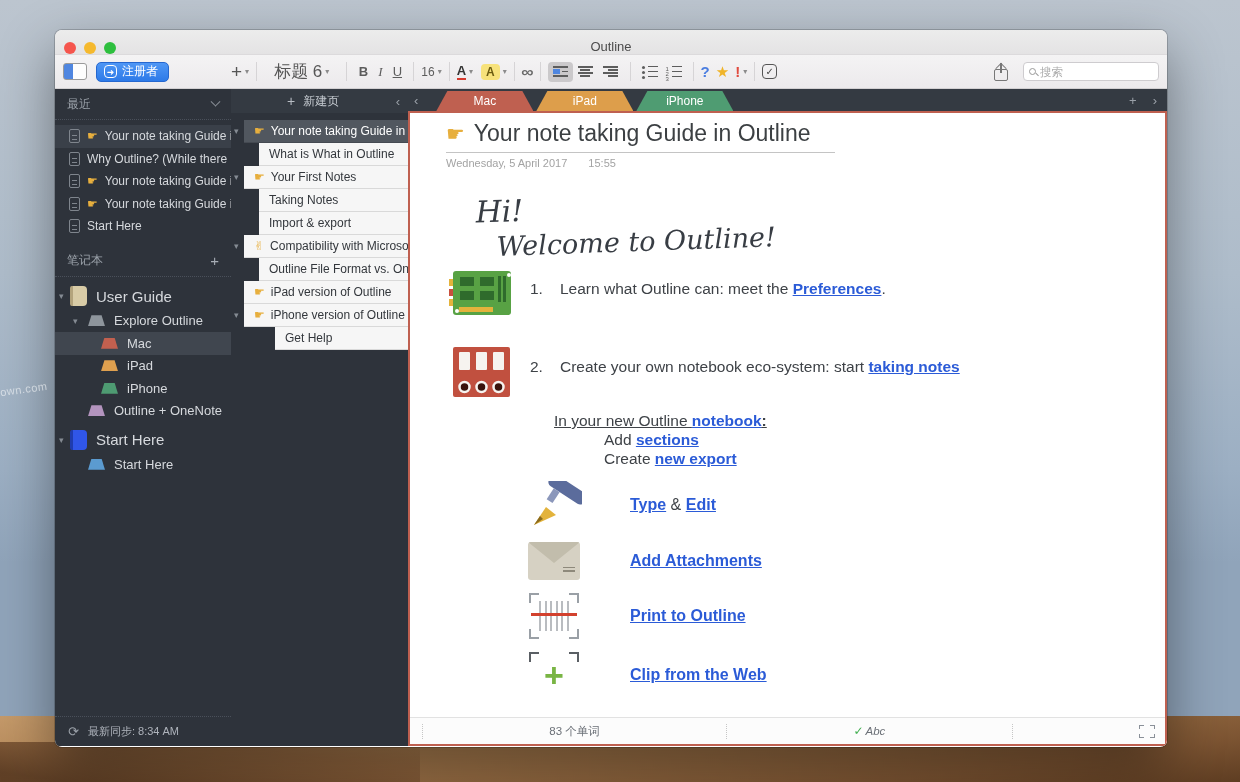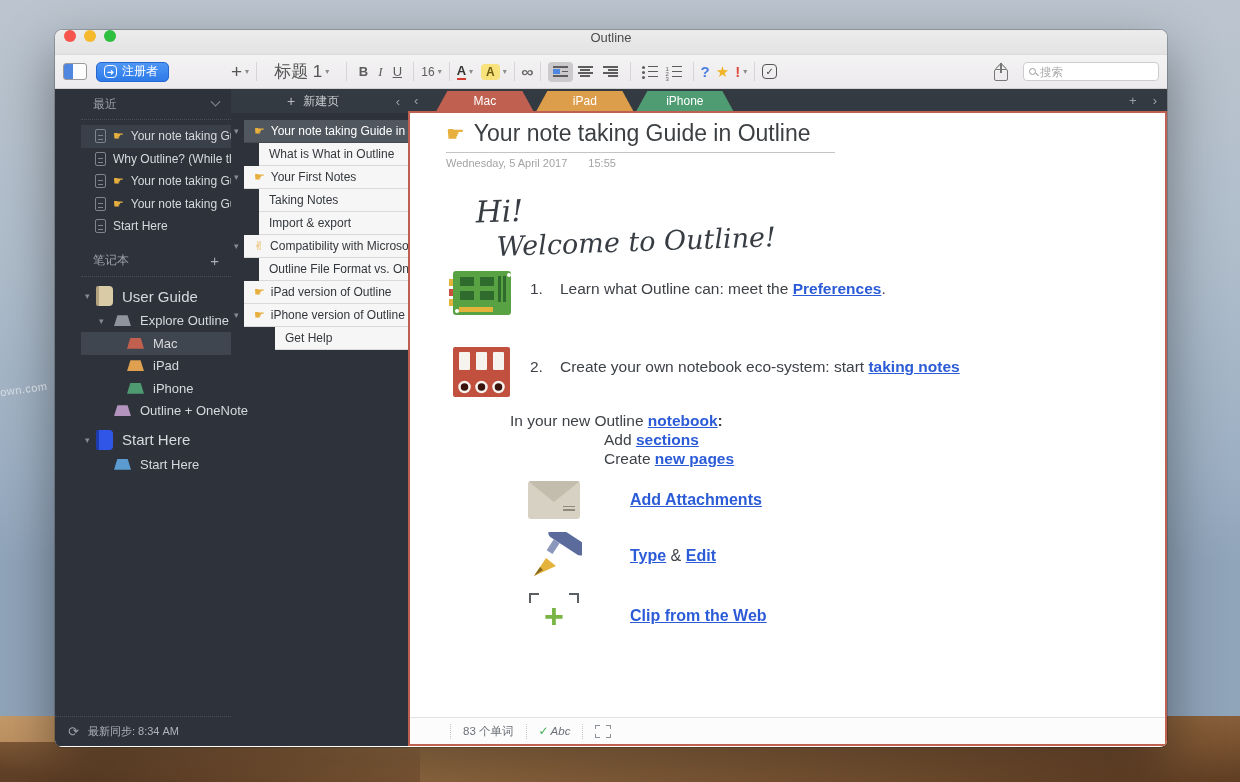--- a/index.html
+++ b/index.html
@@ -15,21 +15,21 @@
     background:linear-gradient(8deg,#4c2f1a 10%,#8a5f3a 70%,transparent 100%); opacity:.8; }
   .watermark { position:absolute; left:0px; top:383px; z-index:50;
     color:rgba(255,255,255,.55); font-size:11px; transform:rotate(-8deg); letter-spacing:.5px; }
 
   
   .window { position:absolute; left:55px; top:30px; width:1112px; height:717px;
     border-radius:7px; overflow:hidden; background:#fff;
     box-shadow:0 22px 55px rgba(0,0,0,.42), 0 0 0 1px rgba(0,0,0,.18); }
 
   .titlebar { height:25px; background:linear-gradient(#ececec,#e4e3e4);
-    display:flex; align-items:flex-start; position:relative; border-bottom:1px solid #dcdadc; }
+    display:flex; align-items:flex-end; position:relative; border-bottom:1px solid #dcdadc; }
   .traffic { display:flex; gap:8px; margin-left:9px; }
   .light { width:12px; height:12px; border-radius:50%; }
   .light.red { background:#f5554d; } .light.yellow { background:#f5b92e; } .light.green { background:#2ebf3e; }
   .win-title { position:absolute; left:0; right:0; text-align:center;
     font-size:13px; color:#4c4c4c; pointer-events:none; }
 
   
   .toolbar { height:34px; background:linear-gradient(#f4f3f4,#eceaec);
     border-bottom:1px solid #d2d0d2; display:flex; align-items:center; padding:0 8px; }
   .tb-sep { width:1px; height:19px; background:#d6d4d6; margin:0 7px; flex:none; }
@@ -82,21 +82,21 @@
   .lens:after { content:""; position:absolute; width:4px; height:1.4px; background:#9a9a9a;
     right:-3.5px; bottom:-1px; transform:rotate(45deg); }
   .search input { border:none; outline:none; width:100%; font-size:11.5px; background:transparent;
     font-family:inherit; color:#333; }
   .search input::placeholder { color:#ababab; }
 
   
   .wbody { display:flex; height:657px; }
 
   
-  .sidebar { width:176px; background:#2e333b; color:#d6d9dd; flex:none; position:relative;padding-left:26px; }
+  .sidebar { width:176px; background:#2e333b; color:#d6d9dd; flex:none; position:relative; }
   .sb-header { height:30px; display:flex; align-items:center; padding:0 12px; color:#9aa1a9;
     font-size:12px; justify-content:space-between; }
   .chev { width:7px; height:7px; border-right:1.6px solid #8a9098; border-bottom:1.6px solid #8a9098;
     transform:rotate(45deg) translate(-2px,-2px); }
   .sb-plus { color:#a7adb5; font-size:15px; }
   .dotline { border-top:1px dotted #4a505a; margin:0 0; }
   .recent-item { height:22.5px; display:flex; align-items:center; padding-left:14px; gap:7px;
     font-size:12px; white-space:nowrap; overflow:hidden; }
   .recent-item.hl { background:#3a4049; }
   .doc { width:11px; height:14px; border:1px solid #7f858d; border-radius:2px; flex:none;
@@ -162,21 +162,21 @@
   .hw1 { font-size:30px; margin-left:4px; } .hw2 { font-size:27px; margin-left:24px; margin-top:2px; }
   .started { font-weight:bold; font-size:15.5px; margin:18px 0 0 78px; color:#3a3e43; }
   .nrow { display:flex; align-items:flex-start; }
   .nrow .ntxt { font-size:15.5px; margin-top:13px; display:flex; }
   .nnum { width:30px; text-align:left; flex:none; }
   a.nlink { color:#2b5bd7; font-weight:bold; text-decoration:underline; }
   .row1 { margin-top:10px; } .row1 .icon-wrap { width:74px; flex:none; }
   .row2 { margin-top:18px; } .row2 .icon-wrap { width:74px; flex:none; padding-left:6px; }
   .row1 .ntxt { margin-left:10px; } .row2 .ntxt { margin-left:10px; }
   .nbblock { font-size:15.5px; line-height:19px; margin-top:8px; }
-  .nb1 { margin-left:64px; } .nb2,.nb3 { margin-left:158px; }
+  .nb1 { margin-left:108px;text-decoration:underline; } .nb2,.nb3 { margin-left:158px; }
   .irow { display:flex; align-items:center; margin-top:13px; }
   .irow .ficon { width:56px; margin-left:80px; flex:none; display:flex; justify-content:center; }
   .irow .flabel { margin-left:48px; font-size:16px; }
   .env { width:52px; height:38px; background:#d6d1c3; border-radius:3px; position:relative; overflow:hidden; }
   .env:before { content:""; position:absolute; left:0; top:0; border-left:26px solid transparent;
     border-right:26px solid transparent; border-top:21px solid #c2bdac; }
   .env:after { content:""; position:absolute; right:5px; bottom:6px; width:12px; height:7px;
     background:repeating-linear-gradient(#8e897b 0 1.5px,transparent 1.5px 3.5px); }
   .corners { position:relative; width:50px; height:46px; }
   .corners i { position:absolute; width:10px; height:10px; border:2px solid #9aa0a6; }
@@ -185,21 +185,21 @@
   .corners i.bl { left:0; bottom:0; border-right:none; border-top:none; }
   .corners i.br { right:0; bottom:0; border-left:none; border-top:none; }
   .corners.dark i { border-color:#5a5f64; }
   .bars { position:absolute; left:10px; top:8px; width:30px; height:30px;
     background:repeating-linear-gradient(90deg,#b9bcc0 0 2px,transparent 2px 5.6px); }
   .redline { position:absolute; left:2px; top:20px; width:46px; height:3px; background:#d2412e; }
   .greenplus { position:absolute; left:50%; top:50%; transform:translate(-50%,-50%);
     color:#79b544; font-size:34px; font-weight:bold; line-height:28px; }
 
   .statusbar { height:27px; border-top:1px solid #e2e2e2; background:#fcfcfc; display:flex;
-    align-items:center; justify-content:flex-start; padding-right:10px; font-size:11.5px; color:#6b7077;padding-left:28px; }
+    align-items:center; justify-content:space-between; padding-right:10px; font-size:11.5px; color:#6b7077; }
   .st-sep { border-left:1px dotted #c6c6c6; height:15px; margin:0 12px; }
   .spell { display:flex; align-items:center; gap:2px; }
   .spell .ck { color:#3fae4e; font-size:12px; } .spell .abc { font-style:italic; }
   .fitico { position:relative; width:16px; height:13px; }
   .fitico i { position:absolute; width:5px; height:4px; border:1.6px solid #8a9098; }
   .fitico i.tl { left:0; top:0; border-right:none; border-bottom:none; }
   .fitico i.tr { right:0; top:0; border-left:none; border-bottom:none; }
   .fitico i.bl { left:0; bottom:0; border-right:none; border-top:none; }
   .fitico i.br { right:0; bottom:0; border-left:none; border-top:none; }
 </style>
@@ -228,21 +228,21 @@
     <div class="register tbtn">
       <span class="reg-ico">➜</span>
       <span>注册者</span>
     </div>
     <div class="tbtn add-note">
       <span>+</span>
       <span class="caret">▾</span>
     </div>
     <div class="tb-sep"></div>
     <div class="tbtn style-pick">
-      <span>标题 1</span>
+      <span>标题 6</span>
       <span class="caret">▾</span>
     </div>
     <div class="tb-sep"></div>
     <div class="tbtn b">B</div>
     <div class="tbtn i">I</div>
     <div class="tbtn u">U</div>
     <div class="tb-sep"></div>
     <div class="tbtn fsize">
       <span>16</span>
       <span class="caret">▾</span>
@@ -544,46 +544,59 @@
             </div>
             <div class="ntxt">
               <span class="nnum">2.</span>
               <span><span>Create your own notebook eco-system: start </span><a class="nlink">taking notes</a></span>
             </div>
           </div>
 
           <div class="nbblock">
             <div class="nb1"><span>In your new Outline </span><a class="nlink">notebook</a><b><span>:</span></b></div>
             <div class="nb2"><span>Add </span><a class="nlink">sections</a></div>
-            <div class="nb3"><span>Create </span><a class="nlink">new pages</a></div>
-          </div>
-
-          <div class="irow">
-            <div class="ficon">
-                <div class="env"></div>
-              </div>
-            <div class="flabel"><a class="nlink">Add Attachments</a></div>
+            <div class="nb3"><span>Create </span><a class="nlink">new export</a></div>
           </div>
 
           <div class="irow">
             <div class="ficon">
               <svg width="56" height="48" viewBox="0 0 56 48">
                 <rect x="18" y="-4" width="42" height="13" rx="5" fill="#5b6c9c" transform="rotate(33 30 10)"></rect>
                 <rect x="24" y="8" width="7" height="13" fill="#8b97bb" transform="rotate(33 27 14)"></rect>
                 <path d="M8 44 L20 26 L30 34 Z" fill="#e3b33c"></path>
                 <path d="M8 44 L14 35 L17 38 Z" fill="#8a6a1d"></path>
               </svg>
             </div>
             <div class="flabel">
               <a class="nlink">Type</a>
               <span>&amp;</span>
               <a class="nlink">Edit</a>
             </div>
           </div>
 
+          <div class="irow">
+            <div class="ficon">
+                <div class="env"></div>
+              </div>
+            <div class="flabel"><a class="nlink">Add Attachments</a></div>
+          </div>
+
+          <div class="irow">
+            <div class="ficon">
+              <div class="corners">
+                  <i class="tl"></i>
+                  <i class="tr"></i>
+                  <i class="bl"></i>
+                  <i class="br"></i>
+                <div class="bars"></div>
+                  <div class="redline"></div>
+              </div>
+            </div>
+            <div class="flabel"><a class="nlink">Print to Outline</a></div>
+          </div>
 
           <div class="irow">
             <div class="ficon">
               <div class="corners dark">
                   <i class="tl"></i>
                   <i class="tr"></i>
                 <div class="greenplus">+</div>
               </div>
             </div>
             <div class="flabel"><a class="nlink">Clip from the Web</a></div>

